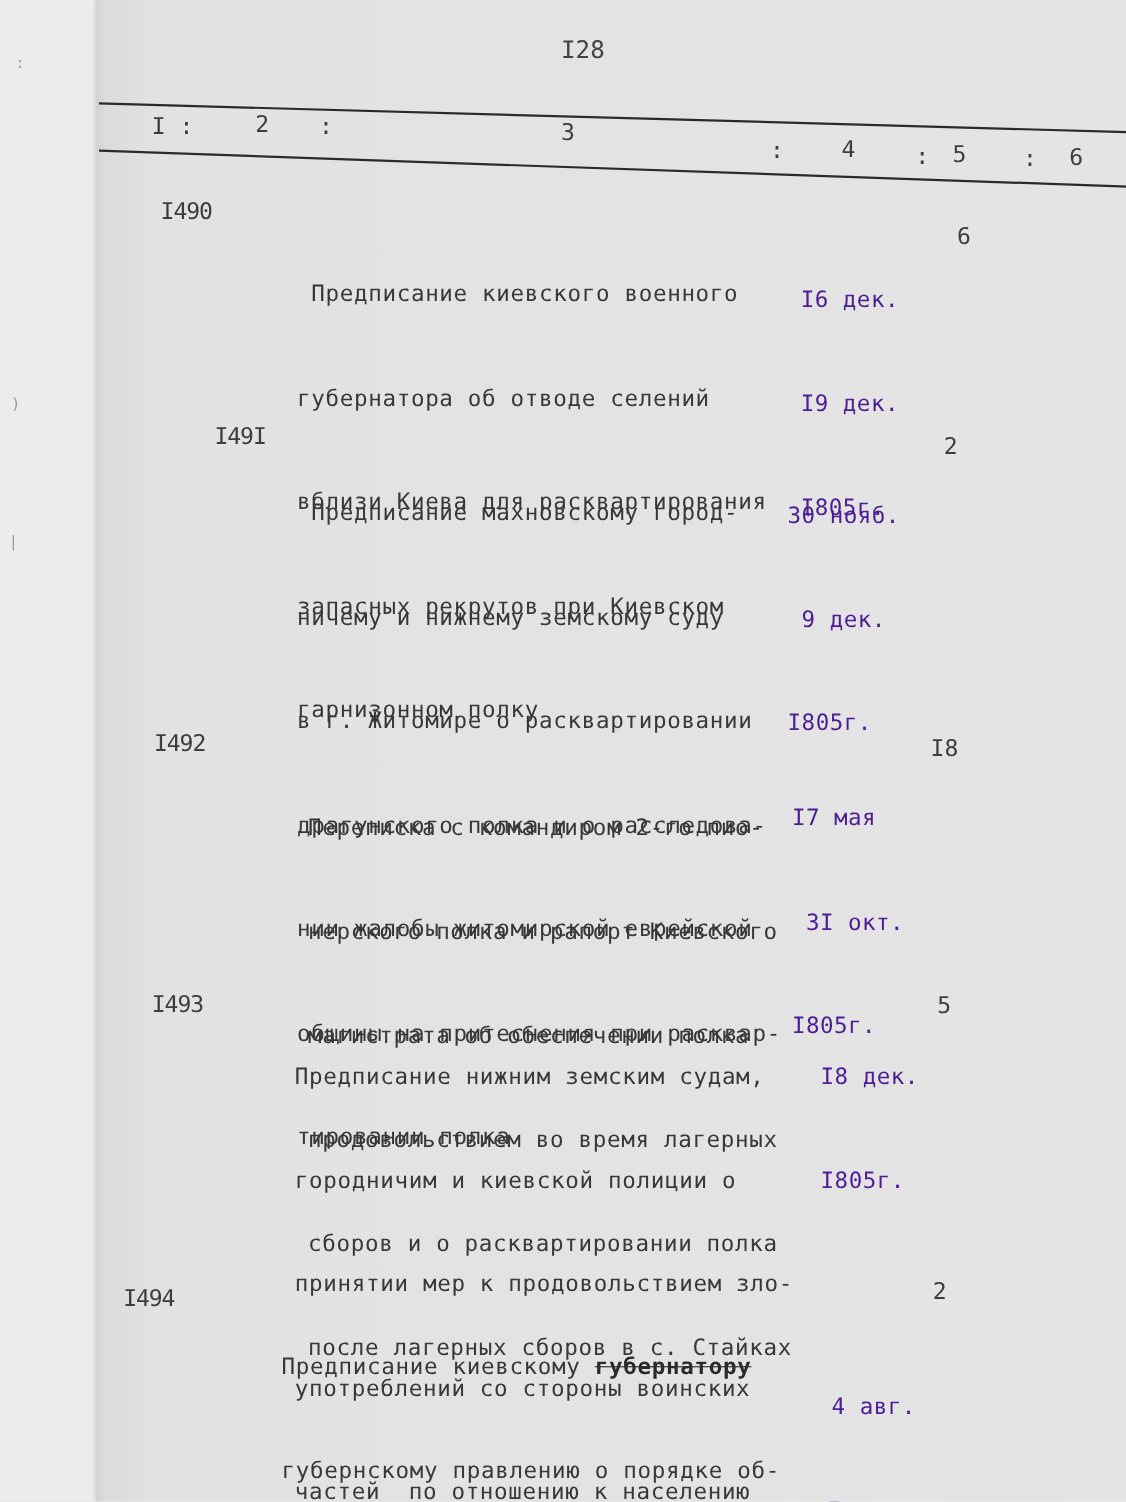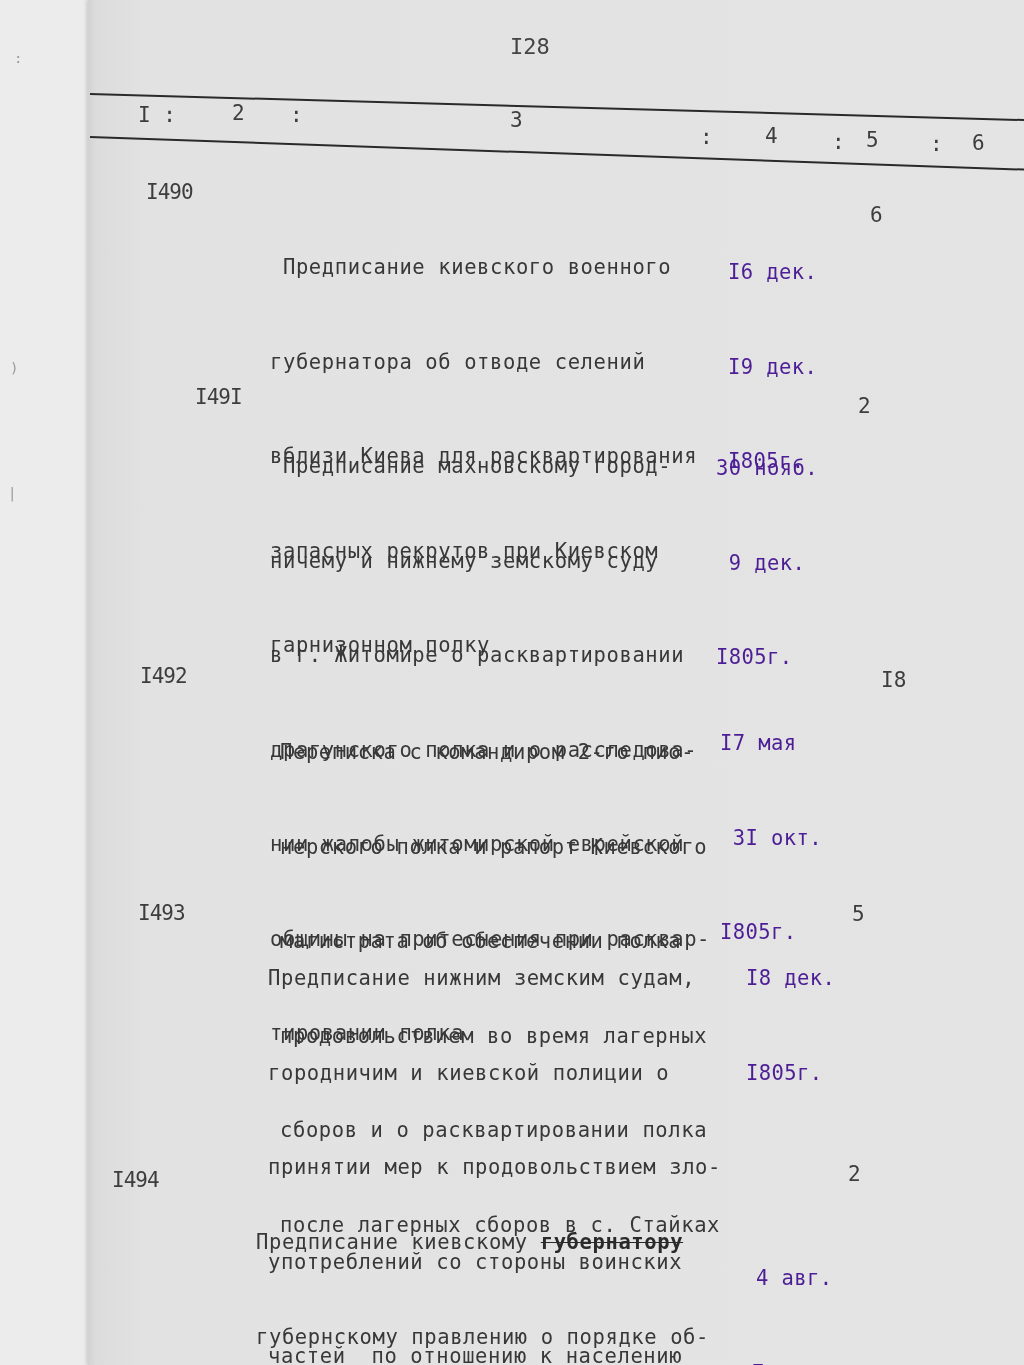--- a/index.html
+++ b/index.html
@@ -111,21 +111,21 @@
     <div>магистрата об обеспечении полка</div>
     <div>продовольствием во время лагерных</div>
     <div>сборов и о расквартировании полка</div>
     <div>после лагерных сборов в с. Стайках</div>
   </div>
   <div class="date" style="left:720px;top:665px;">
     <div>I7 мая</div>
     <div> 3I окт.</div>
     <div>I805г.</div>
   </div>
-  <span class="sheets" style="left:846px;top:668px;margin-left:35px;">I8</span>
+  <span class="sheets" style="left:846px;top:668px;">I8</span>
 </div>
 
 <div class="entry">
   <span class="num" style="left:138px;top:901px;">I493</span>
   <div class="desc" style="left:268px;top:900px;">
     <div>Предписание нижним земским судам,</div>
     <div>городничим и киевской полиции о</div>
     <div>принятии мер к продовольствием зло-</div>
     <div>употреблений со стороны воинских</div>
     <div>частей  по отношению к населению</div>

